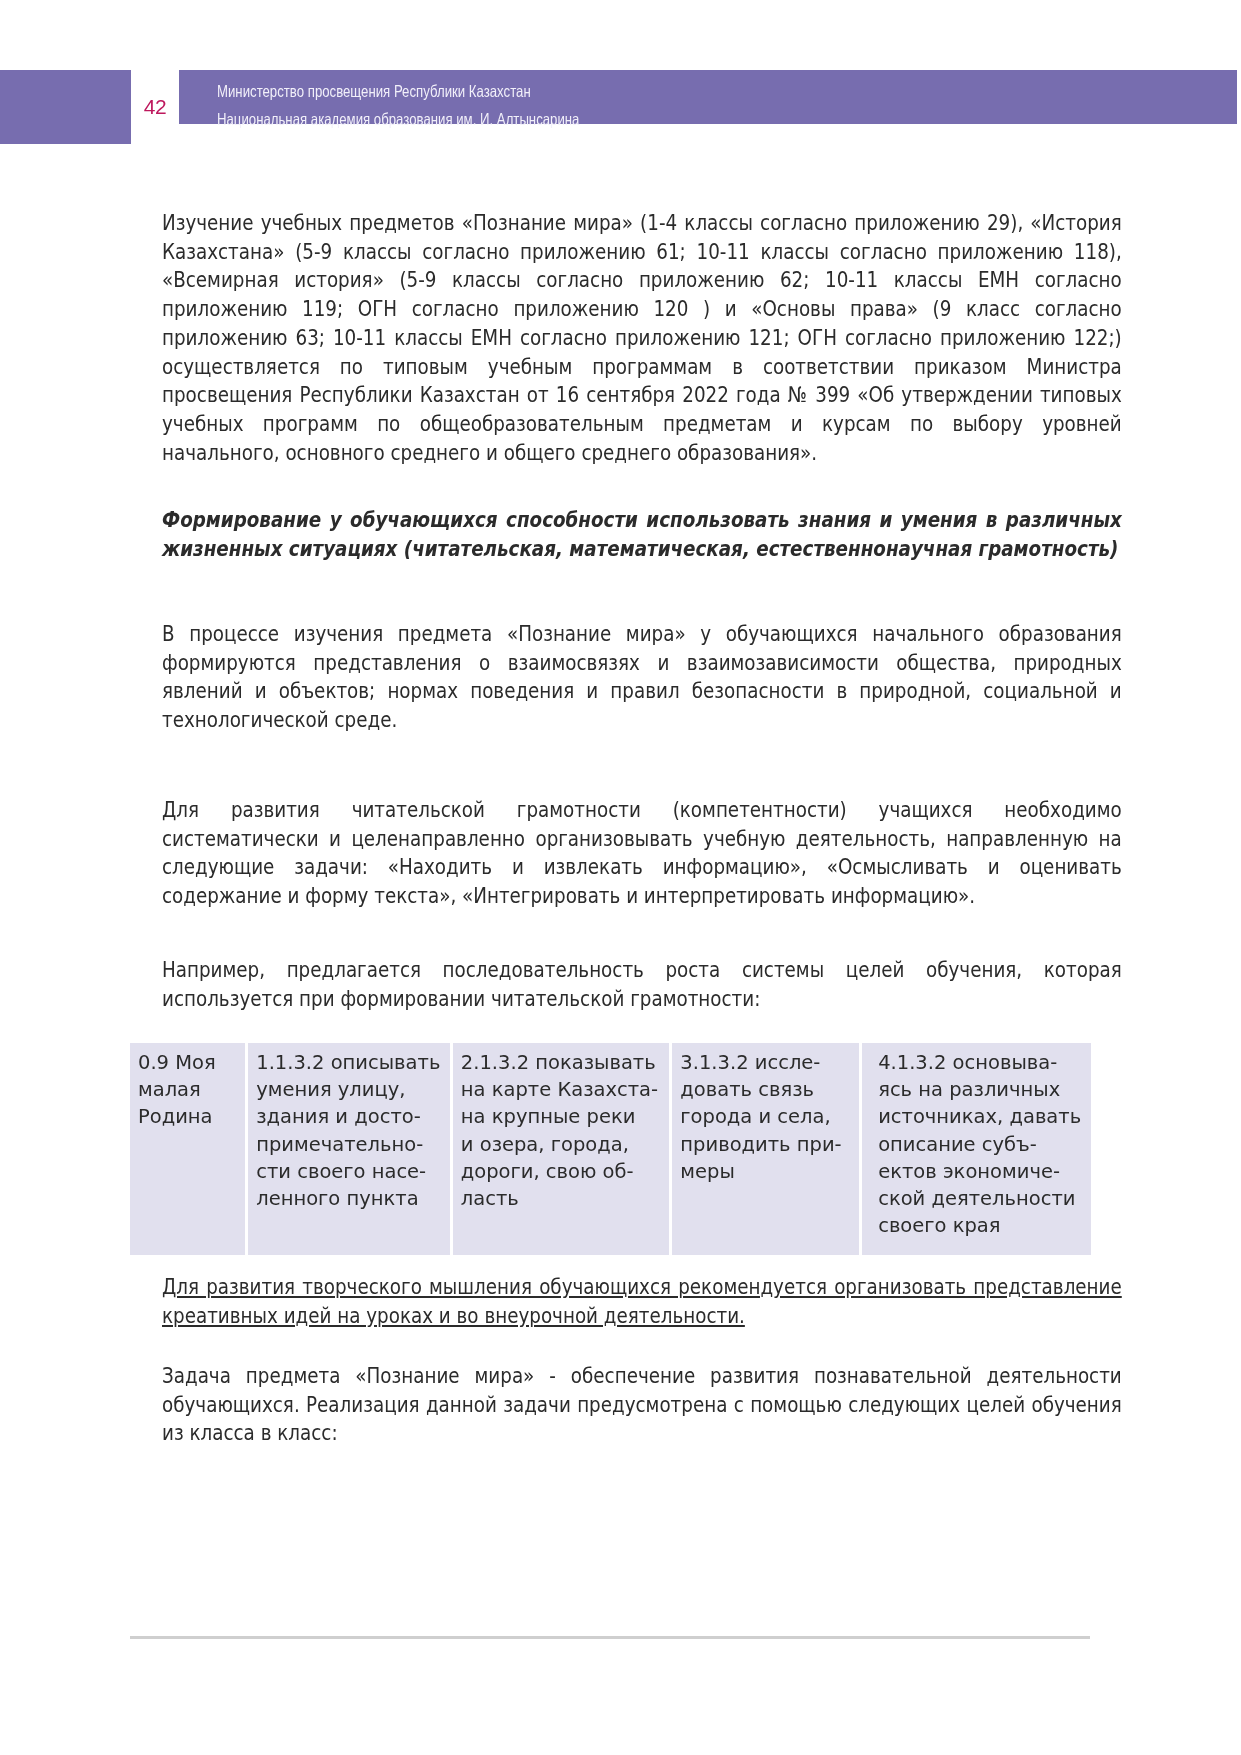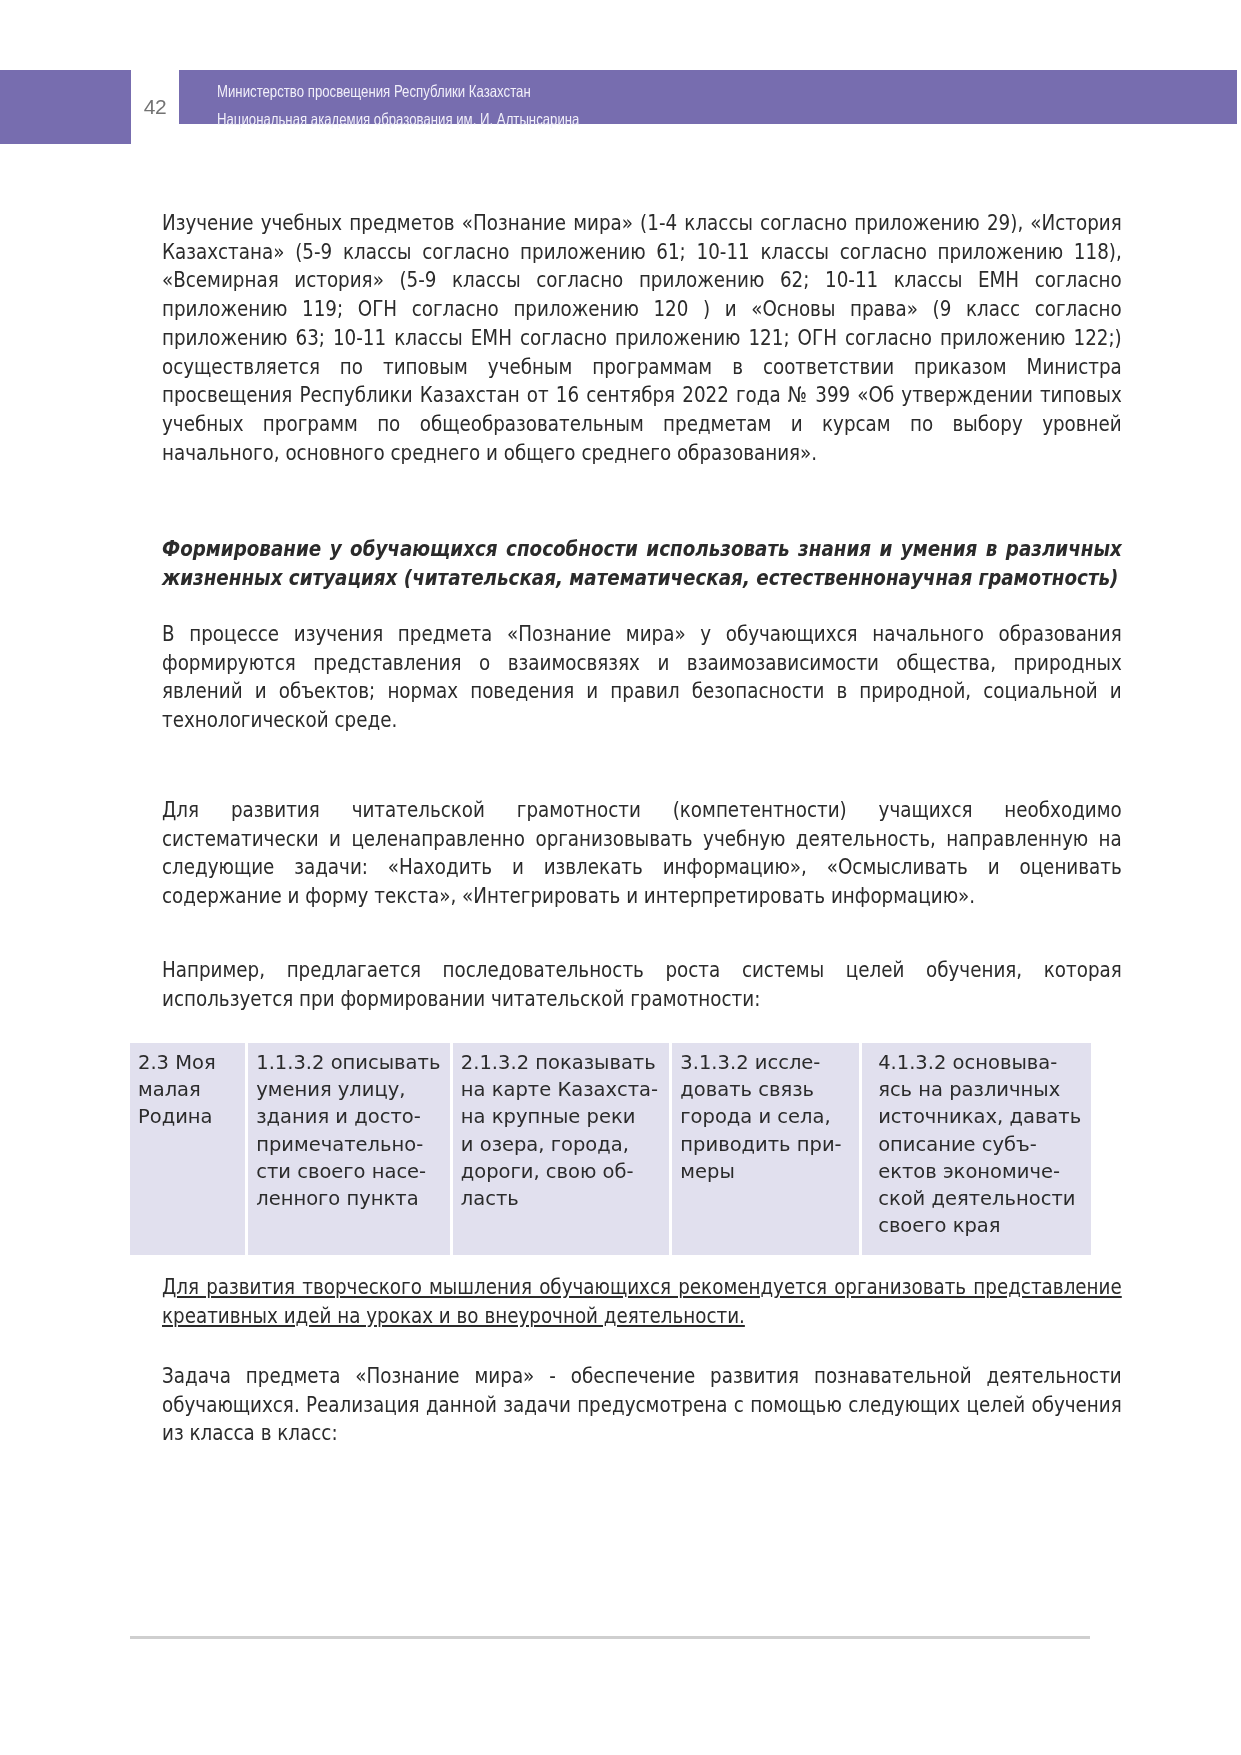--- a/index.html
+++ b/index.html
@@ -9,21 +9,21 @@
     font-family: "DejaVu Sans", sans-serif; color: #2b2b2b;
   }
   .hdr-left {
     position: absolute; left: 0; top: 70px; width: 131px; height: 74px;
     background: #776daf;
   }
   .hdr-num {
     position: absolute; left: 131px; top: 70px; width: 48px; height: 74px;
     display: flex; align-items: center; justify-content: center;
     font-family: "Liberation Sans Narrow", "Liberation Sans", sans-serif;
-    font-size: 21px; color: #737373; letter-spacing: -0.5px;
+    font-size: 21px; color: #be185d; letter-spacing: -0.5px;
   }
   .hdr-bar {
     position: absolute; left: 179px; top: 70px; width: 1058px; height: 54px;
     background: #776daf;
   }
   .hdr-line {
     position: absolute; left: 38px; color: #f2f0fa;
     font-family: "Liberation Sans", sans-serif; font-size: 16.5px;
     transform: scaleX(0.8); transform-origin: left center; white-space: nowrap;
   }
@@ -69,41 +69,41 @@
 <div class="hdr-num">42</div>
 <div class="hdr-bar">
   <div class="hdr-line l1">Министерство просвещения Республики Казахстан</div>
   <div class="hdr-line l2">Национальная академия образования им. И. Алтынсарина</div>
 </div>
 
 <div class="content" style="top:209px;">
   <p class="para">Изучение учебных предметов «Познание мира» (1-4 классы согласно приложению 29), «История Казахстана» (5-9 классы согласно приложению 61; 10-11 классы согласно приложению 118), «Всемирная история» (5-9 классы согласно приложению 62; 10-11 классы ЕМН согласно приложению 119; ОГН согласно приложению 120 ) и «Основы права» (9 класс согласно приложению 63; 10-11 классы ЕМН согласно приложению 121; ОГН согласно приложению 122;) осуществляется по типовым учебным программам в соответствии приказом Министра просвещения Республики Казахстан от 16 сентября 2022 года № 399 «Об утверждении типовых учебных программ по общеобразовательным предметам и курсам по выбору уровней начального, основного среднего и общего среднего образования».</p>
 </div>
 
-<div class="content" style="top:535px;">
+<div class="content" style="top:506px;">
   <p class="heading">Формирование у обучающихся способности использовать знания и умения в различных жизненных ситуациях (читательская, математическая, естественнонаучная грамотность)</p>
 </div>
 
 <div class="content" style="top:620px;">
   <p class="para">В процессе изучения предмета «Познание мира» у обучающихся начального образования формируются представления о взаимосвязях и взаимозависимости общества, природных явлений и объектов; нормах поведения и правил безопасности в природной, социальной и технологической среде.</p>
 </div>
 
 <div class="content" style="top:796px;">
   <p class="para">Для развития читательской грамотности (компетентности) учащихся необходимо систематически и целенаправленно организовывать учебную деятельность, направленную на следующие задачи: «Находить и извлекать информацию», «Осмысливать и оценивать содержание и форму текста», «Интегрировать и интерпретировать информацию».</p>
 </div>
 
 <div class="content" style="top:956px;">
   <p class="para">Например, предлагается последовательность роста системы целей обучения, которая используется при формировании читательской грамотности:</p>
 </div>
 
 <table class="goals">
   <tbody>
       <tr>
     <td style="width:103px;">
-      <span class="cell-text">2.3 Моя
+      <span class="cell-text">0.9 Моя
 малая
 Родина</span>
     </td>
     <td style="width:189px;">
       <span class="cell-text">1.1.3.2 описывать
 умения улицу,
 здания и досто-
 примечательно-
 сти своего насе-
 ленного пункта</span>

